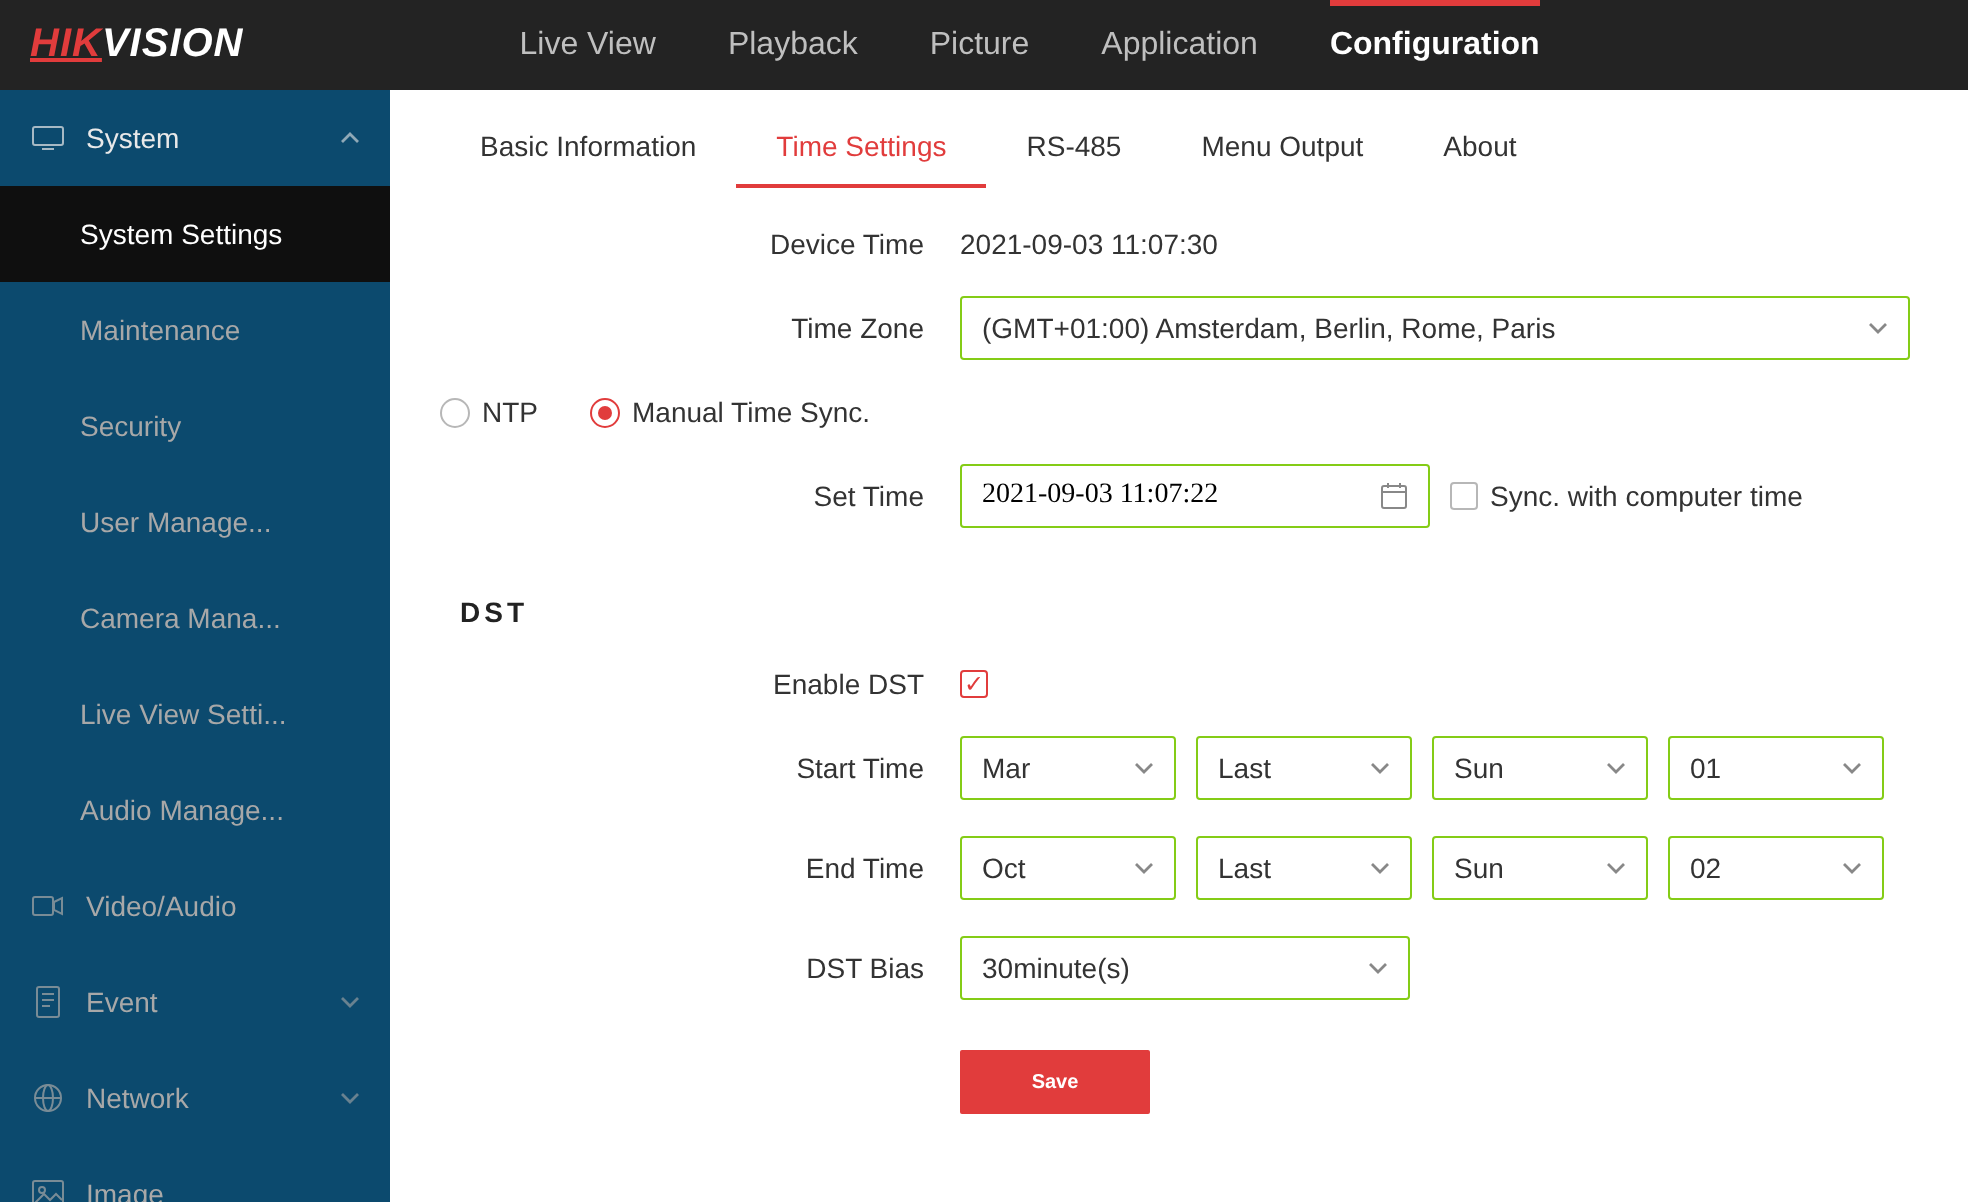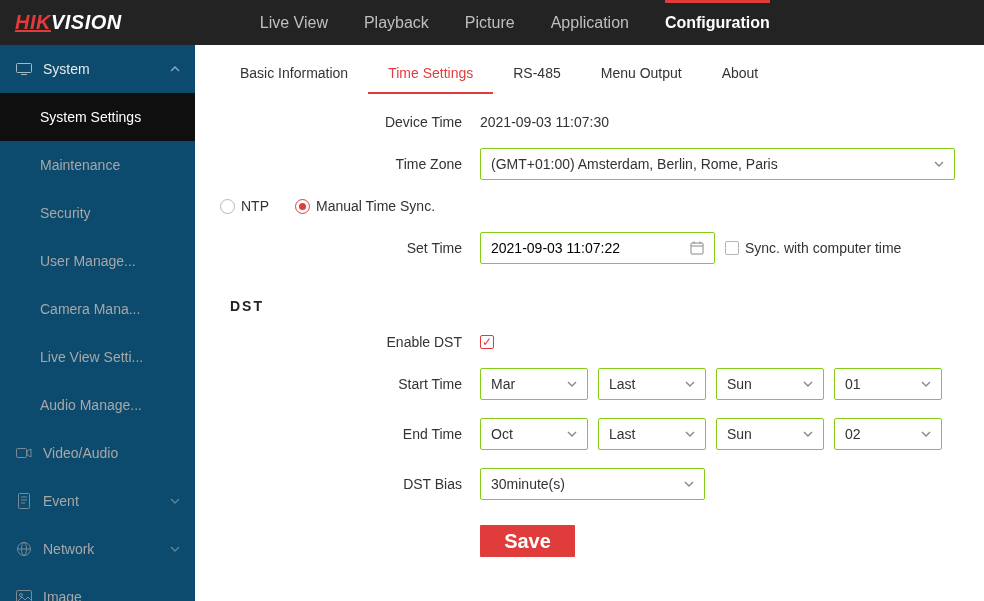--- a/index.html
+++ b/index.html
@@ -33,39 +33,39 @@
 .tab.active { color:#e13c3c; }
 .tab.active::after { content:""; position:absolute; left:0; right:0; bottom:-1px; height:2px; background:#e13c3c; }
 
 .form { padding:20px 25px 20px 25px; }
 .row { display:flex; align-items:center; margin-bottom:18px; }
 .row .lbl { width:260px; text-align:right; padding-right:18px; color:#333; }
 .row .ctrl { display:flex; align-items:center; gap:10px;justify-content:flex-end; }
 
 .select, .textin { border:1px solid #84cc16; height:32px; display:flex; align-items:center; padding:0 10px; border-radius:2px; background:#fff; cursor:pointer; justify-content:space-between; }
 .select .caret { margin-left:auto; color:#888; }
-.textin input { border:none; outline:none; width:100%; font-size:14px; background:transparent; }
+.textin input { border:none; outline:none; width:100%; font-size:14px; background:transparent;font-family:Liberation Serif, serif; }
 
 .w-lg { width:475px; }
 .w-dt { width:235px; }
 .w-sm { width:108px; }
 .w-md { width:225px; }
 
 .radio { display:inline-flex; align-items:center; cursor:pointer; margin-right:16px; }
 .radio .dot { width:15px; height:15px; border:1px solid #b7b7b7; border-radius:50%; margin-right:6px; display:flex; align-items:center; justify-content:center; }
 .radio.checked .dot { border-color:#e13c3c; }
 .radio.checked .dot::after { content:""; width:7px; height:7px; background:#e13c3c; border-radius:50%; }
 
 .check { display:inline-flex; align-items:center; cursor:pointer; }
 .box { width:14px; height:14px; border:1px solid #b7b7b7; border-radius:2px; margin-right:6px; display:flex; align-items:center; justify-content:center; color:#e13c3c; font-size:12px; line-height:1; }
 .check.checked .box { border-color:#e13c3c; }
 
 .section-h { font-weight:bold; letter-spacing:2px; padding:16px 0 20px 10px; color:#222; }
 
-.save-btn { background:#e13c3c; color:#fff; border:none; width:95px; height:32px; font-size:20px; font-weight:bold; cursor:pointer; border-radius:1px; }
+.save-btn { background:#e13c3c; color:#fff; border:none; width:95px; height:32px; font-size:10px; font-weight:bold; cursor:pointer; border-radius:1px; }
 
 svg { display:block; }
 </style>
 </head>
 <body>
 
 <div class="topbar">
   <div class="logo">
     <span class="hik">HIK</span><span class="vision">VISION</span>
   </div>

